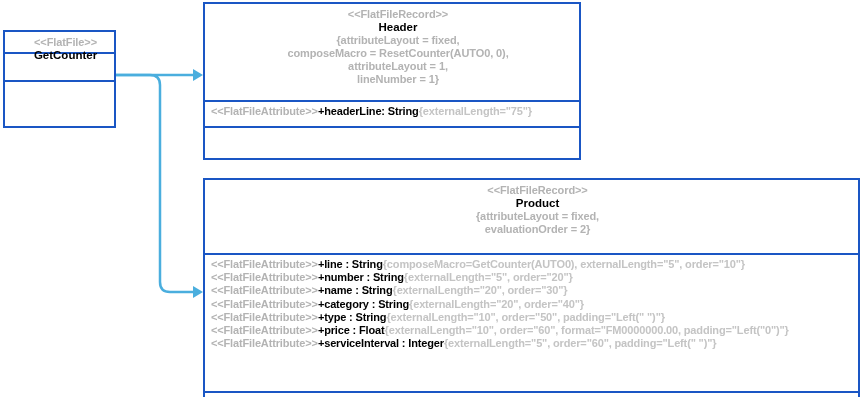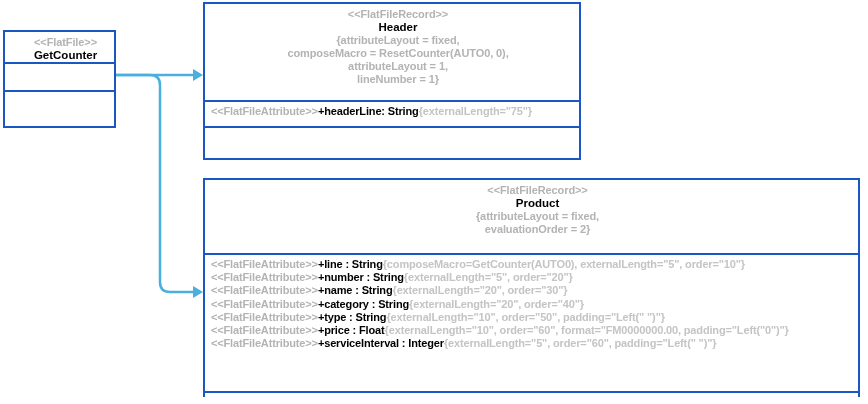--- a/index.html
+++ b/index.html
@@ -79,21 +79,21 @@
   }
   .empty-comp { }
 
   
   #product-list {
     left: 3px;
     top: 30px;
     width: 113px;
     height: 98px;
   }
-  #product-list .c1 { height: 30px; }
+  #product-list .c1 { height: 20px; }
   #product-list .c2 { height: 28px; }
   #product-list .c3 { height: 28px; }
 
   
   #header-class {
     left: 203px;
     top: 2px;
     width: 378px;
     height: 158px;
   }

